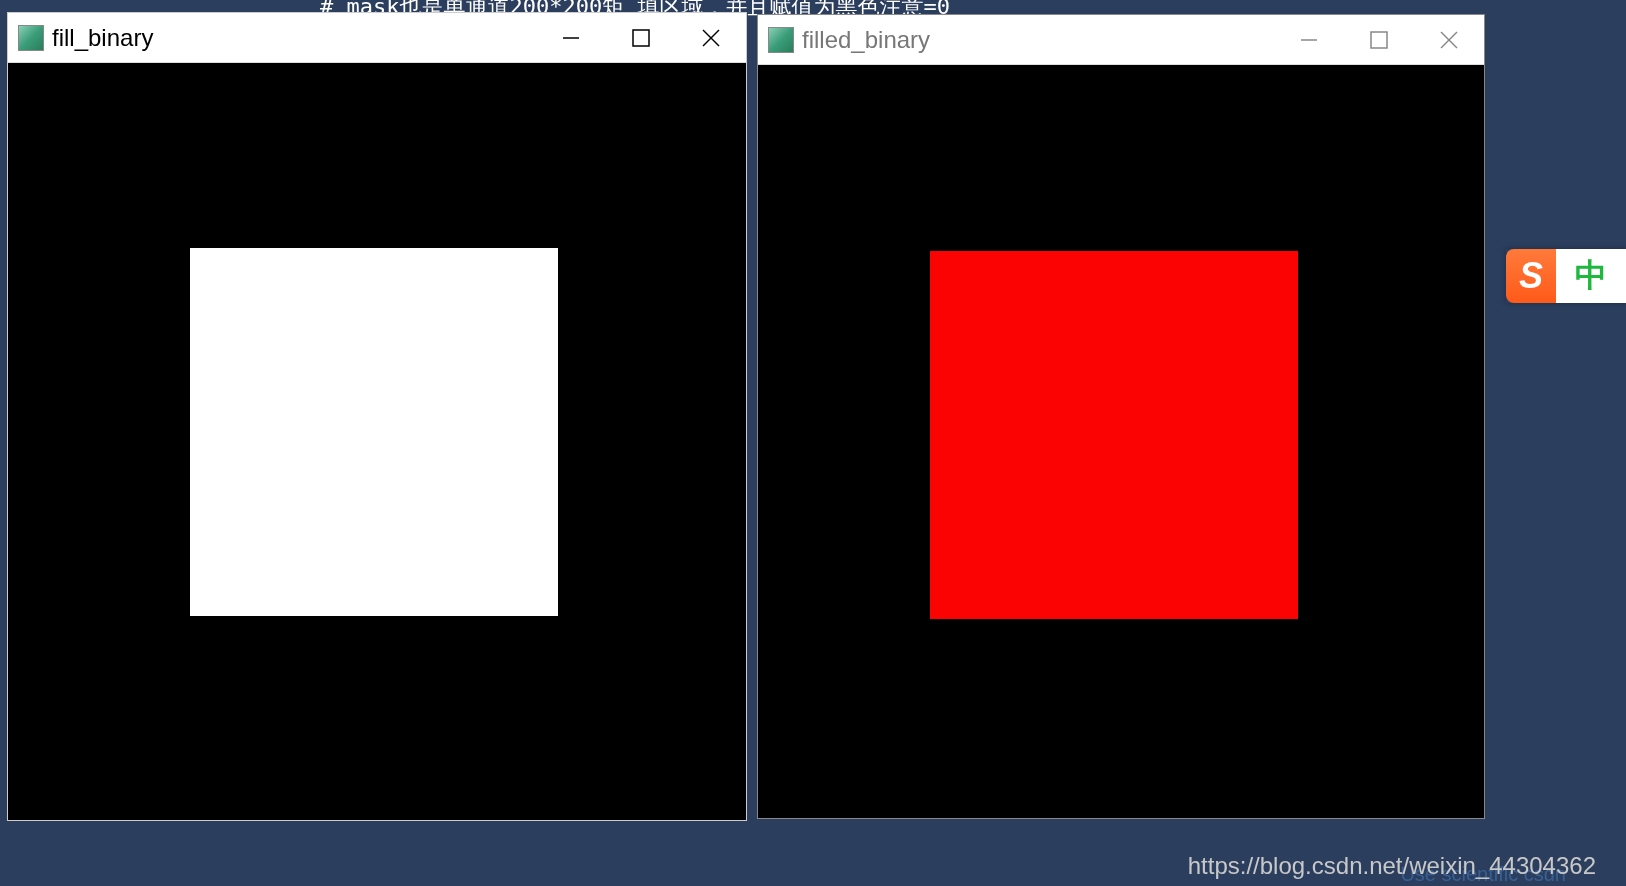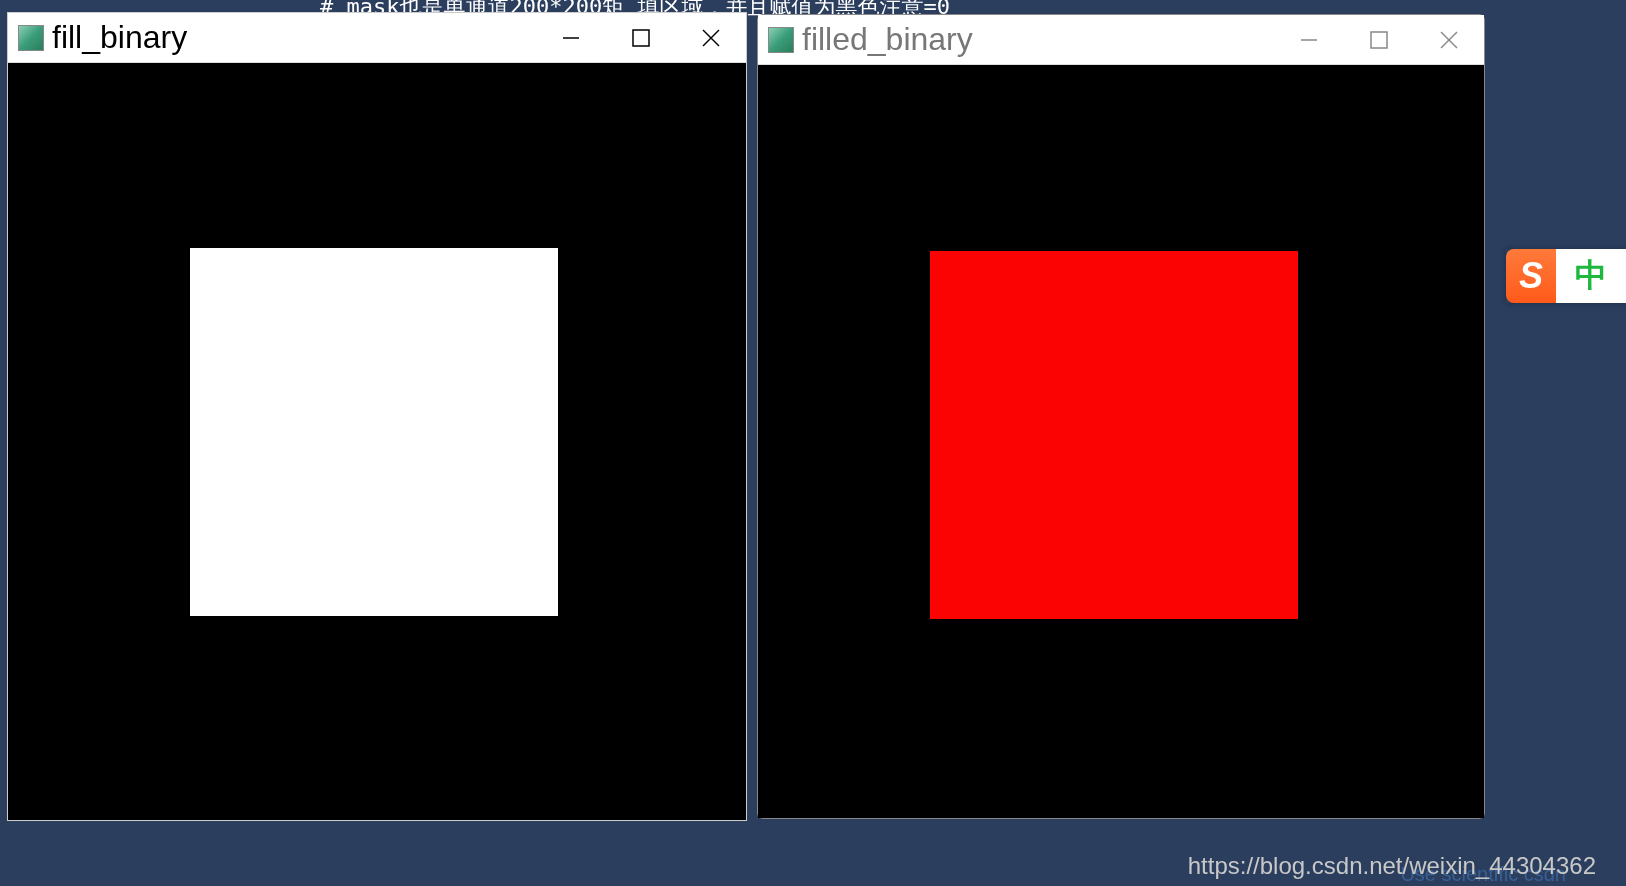--- a/index.html
+++ b/index.html
@@ -46,21 +46,21 @@
     }
     .app-icon {
       width: 26px;
       height: 26px;
       display: inline-block;
       background: linear-gradient(135deg, #8ad0b4 0%, #3a9d7a 50%, #2a7d5a 100%);
       border: 1px solid #888;
       position: relative;
     }
     .title {
-      font-size: 32px;
+      font-size: 24px;
       color: #000;
     }
     .window.inactive .title {
       color: #777;
     }
     .win-controls {
       display: flex;
       align-items: center;
     }
     .win-btn {
@@ -143,21 +143,20 @@
       top: 12px;
       left: 7px;
       width: 740px;
       height: 809px;
     }
     #w2 {
       top: 14px;
       left: 757px;
       width: 728px;
       height: 805px;
-      border-radius: 6px;
     }
     .sq1 {
       top: 185px;
       left: 182px;
       width: 368px;
       height: 368px;
     }
     .sq2 {
       top: 186px;
       left: 172px;

